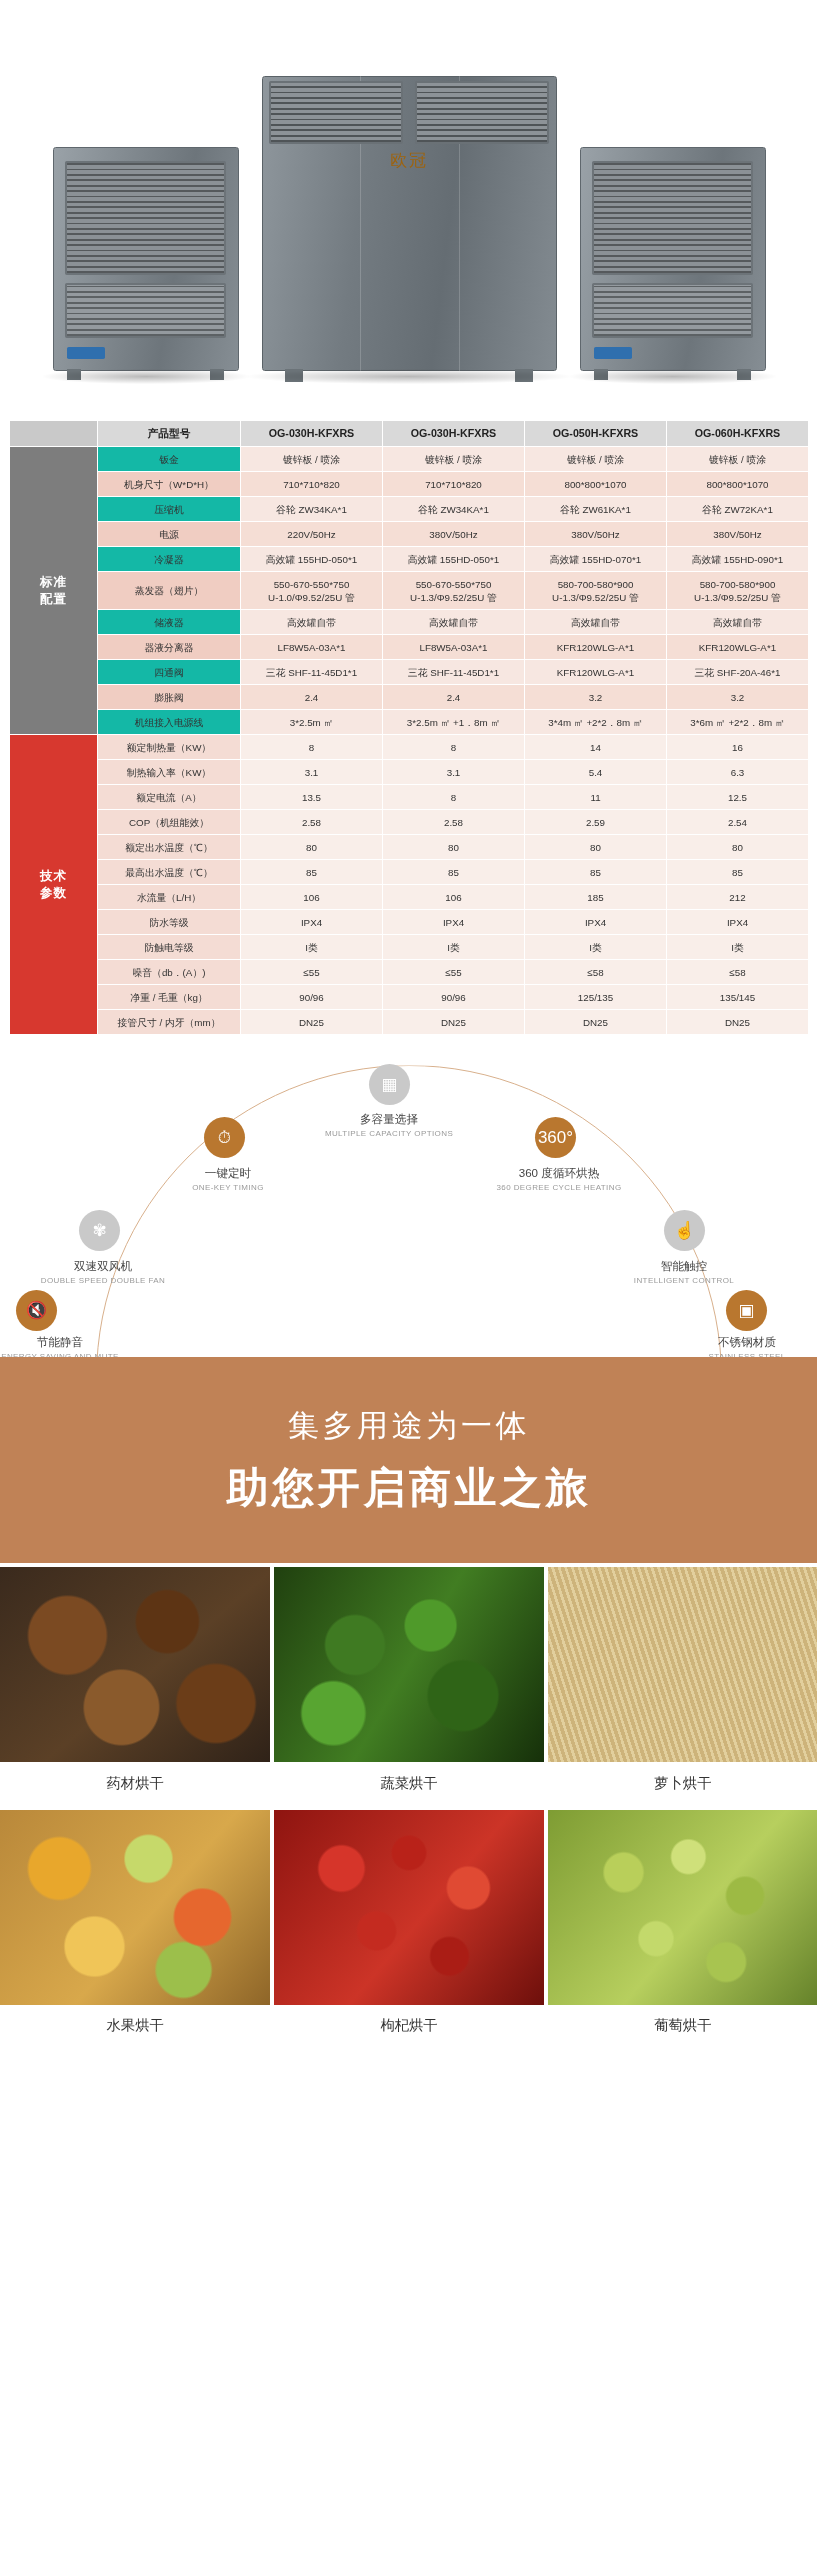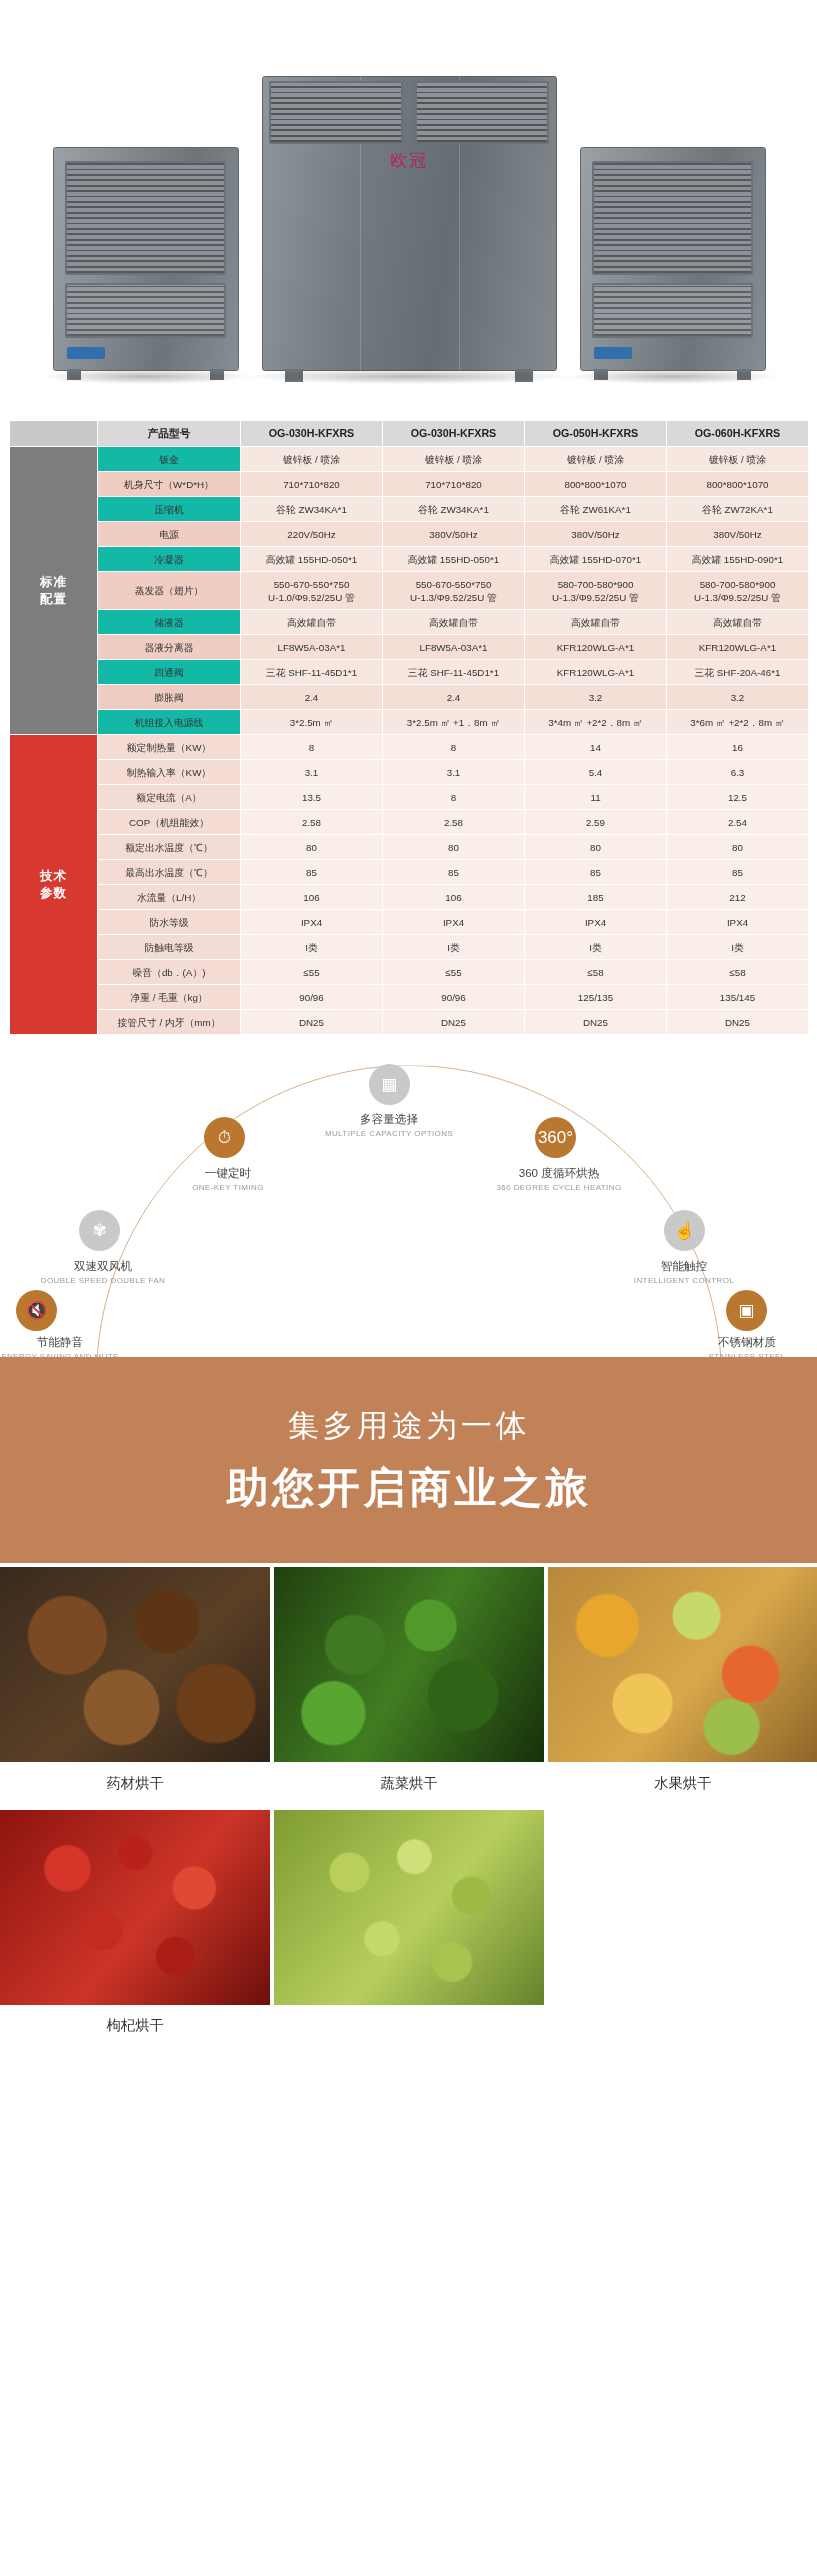--- a/index.html
+++ b/index.html
@@ -80,21 +80,21 @@
     position: absolute; inset: 0;
     background: linear-gradient(97deg,#8f979d 0%, #737b81 34%, #656d73 62%, #838b91 100%);
     border-radius: 2.7px;
     border: 0.9px solid #5a6267;
   }
   .unit-center .panelline {
     position: absolute; top: 0; bottom: 0; width: 0.9px; background: rgba(255,255,255,.18);
   }
   .unit-center .logo {
     position: absolute; left: 50%; top: 73px; transform: translateX(-50%);
-    color: #be185d; font-size: 17px; letter-spacing: 1.8px; opacity: .92;
+    color: #a16207; font-size: 17px; letter-spacing: 1.8px; opacity: .92;
   }
   .unit-center .fanwell {
     position: absolute; top: 5.4px; width: 134px; height: 63px;
     background: repeating-linear-gradient(0deg,#4f5457 0 1.8px,#8d9398 1.8px 5.4px);
     border: 2.7px solid #6a7176; border-radius: 1.8px;
   }
   .unit-center .fanwell.l { left: 7.2px; }
   .unit-center .fanwell.r { right: 7.2px; }
   .unit-center .legs {
     position: absolute; left: 14.3px; right: 14.3px; bottom: -10.7px; height: 12.5px;
@@ -563,26 +563,31 @@
   <div class="gallery" id="gallery">
       <div class="gcell">
         <div class="gimg tex-herb"></div>
         <div class="gcap">药材烘干</div>
       </div>
       <div class="gcell">
         <div class="gimg tex-veg"></div>
         <div class="gcap">蔬菜烘干</div>
       </div>
       <div class="gcell">
+        <div class="gimg tex-radish"></div>
+        <div class="gcap">萝卜烘干</div>
+      </div>
+      <div class="gcell">
         <div class="gimg tex-fruit"></div>
         <div class="gcap">水果烘干</div>
       </div>
       <div class="gcell">
         <div class="gimg tex-goji"></div>
         <div class="gcap">枸杞烘干</div>
       </div>
       <div class="gcell">
         <div class="gimg tex-grape"></div>
+        <div class="gcap">葡萄烘干</div>
       </div>
     </div>
 
 </div>
 
 
 </body></html>

